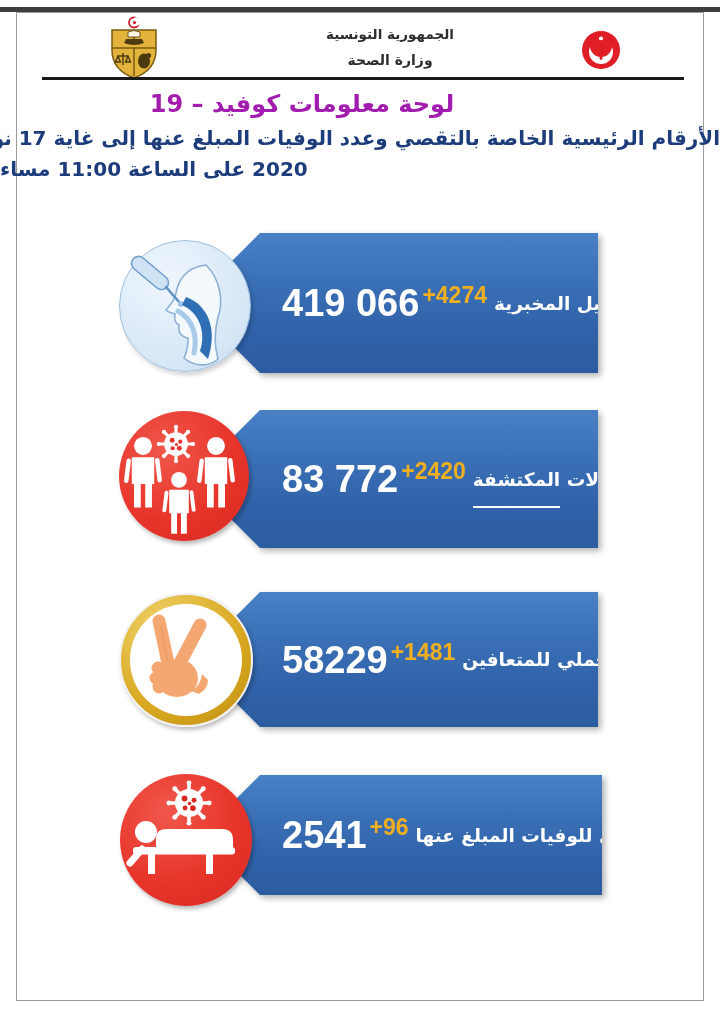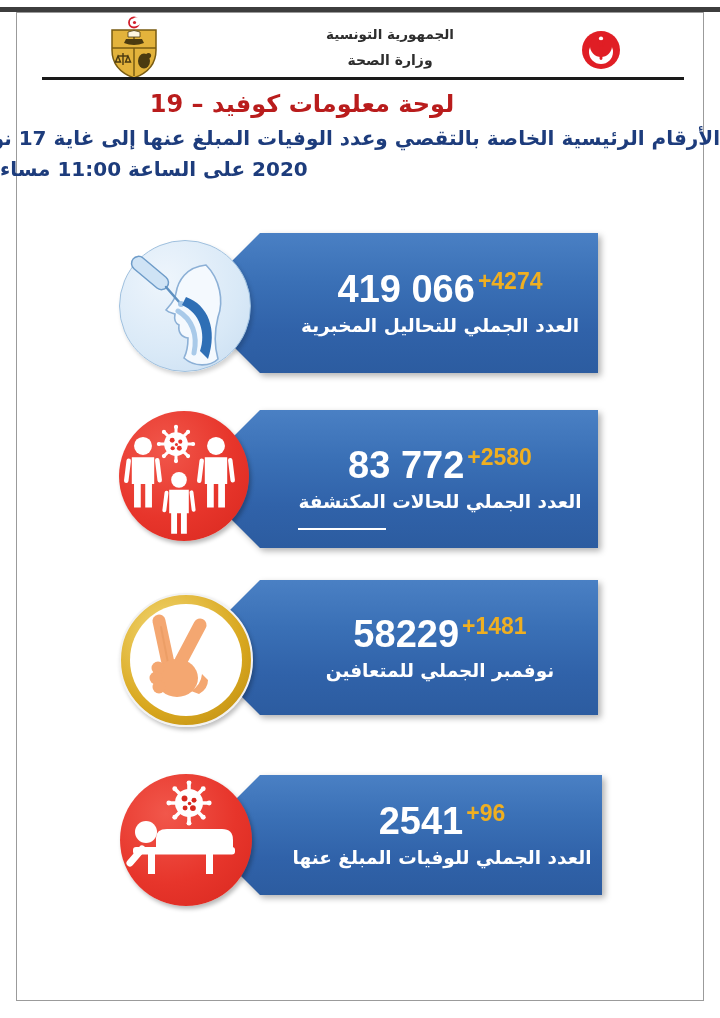--- a/index.html
+++ b/index.html
@@ -13,32 +13,32 @@
   
   .frame{left:16px;top:12px;width:686px;height:987px;border:1px solid #9b9b9b;}
   
   .header-text{left:60px;top:26px;width:660px;text-align:center;color:#2e2e2e;}
   .header-line1{font-size:13.5px;font-weight:700;}
   .header-line2{font-size:14px;font-weight:700;margin-top:10px;}
   .emblem{left:110px;top:16px;width:48px;height:66px;}
   .moh-logo{left:581px;top:30px;width:40px;height:40px;}
   .divider{left:42px;top:77px;width:642px;height:3px;background:#1a1a1a;}
   
-  .title{left:0;top:90px;width:604px;text-align:center;color:#b91c1c;font-size:24px;font-weight:700;direction:rtl;}
+  .title{left:0;top:90px;width:604px;text-align:center;color:#a21caf;font-size:24px;font-weight:700;direction:rtl;}
   .subtitle1{left:0;top:126px;width:720px;text-align:center;color:#1d3c7c;font-size:20px;font-weight:700;direction:rtl;white-space:nowrap;}
   .subtitle2{left:0;top:157px;width:720px;text-align:left;color:#1d3c7c;font-size:20px;font-weight:700;direction:rtl;}
   
   .banner-wrap{left:230px;width:368px;filter:drop-shadow(3px 3px 3px rgba(0,0,0,.3));}
   .banner{
     width:100%;height:100%;
     clip-path:polygon(30px 0, 100% 0, 100% 100%, 30px 100%, 0 calc(100% - 30px), 0 30px);
     background:linear-gradient(180deg,#4a80c4 0%,#3a70b6 35%,#3062a9 70%,#2c5ca0 100%);
   }
   .banner-content{
-    height:100%;display:flex;flex-direction:column;align-items:center;justify-content:center;
+    height:100%;display:flex;flex-direction:row;align-items:center;
     padding-left:52px;gap:7px;
   }
   .num-row{direction:ltr;color:#ffffff;font-family:"Liberation Sans","DejaVu Sans",sans-serif;
     font-size:38px;font-weight:700;line-height:1;white-space:nowrap;}
   .delta{font-size:23px;font-weight:700;color:#efaf21;position:relative;top:-13px;margin-left:3px;}
   .label{direction:rtl;color:#ffffff;font-size:18.5px;font-weight:700;text-align:center;white-space:nowrap;}
   .underlined{border-bottom:2px solid #ffffff;padding-bottom:16px;}
   
   .circle{left:119px;width:130px;height:130px;border-radius:50%;z-index:5;}
   .swab-circle{background:radial-gradient(circle at 35% 30%,#eef5fc,#d9e9f7 60%,#c8ddf1);
@@ -112,21 +112,21 @@
     <line x1="46" y1="46" x2="60" y2="62" stroke="#5e90c0" stroke-width="2.5" stroke-linecap="round"></line>
     <circle cx="61" cy="63" r="3" fill="#9fc3e6"></circle>
     <path d="M66,56 C88,64 98,88 88,118 L80,110 C86,92 80,72 62,64 Z" fill="#2f6fb5"></path>
     <path d="M58,70 C72,78 78,94 74,112" fill="none" stroke="#a9cae9" stroke-width="5" stroke-linecap="round"></path>
   </svg>
 </div>
 
 <div class="abs banner-wrap" style="top:410px;height:138px;">
   <div class="banner">
     <div class="banner-content">
-      <div class="num-row"><span>83 772</span><span class="delta">+2580</span></div>
+      <div class="num-row"><span>83 772</span><span class="delta">+2420</span></div>
       <div class="label"><span>العدد  الجملي للحالات </span><span class="underlined">المكتشفة</span></div>
     </div>
   </div>
 </div>
 <div class="abs circle red-circle" style="top:411px;">
   <svg viewBox="0 0 130 130">
     <defs>
       <g id="person-shape" fill="#ffffff">
         <circle cx="0" cy="8" r="8"></circle>
         <path d="M-10,18 L10,18 L10,42 L8,42 L8,63 L2,63 L2,42 L-2,42 L-2,63 L-8,63 L-8,42 L-10,42 Z"></path>
@@ -164,21 +164,21 @@
         </g>
       </g>
     </defs>
     <use href="#person-shape" transform="translate(24,26) scale(1.12)"></use>
     <use href="#person-shape" transform="translate(97,26) scale(1.12)"></use>
     <use href="#person-shape" transform="translate(60,61) scale(0.98)"></use>
     <use href="#virus-shape" transform="translate(57,33) scale(0.95)" style="color:#e7352b"></use>
   </svg>
 </div>
 
-<div class="abs banner-wrap" style="top:580px;height:135px;">
+<div class="abs banner-wrap" style="top:592px;height:135px;">
   <div class="banner">
     <div class="banner-content">
       <div class="num-row"><span>58229</span><span class="delta">+1481</span></div>
       <div class="label">نوفمبر الجملي للمتعافين</div>
     </div>
   </div>
 </div>
 <div class="abs circle gold-circle" style="top:593px;">
   <div class="gold-inner"></div>
   <svg viewBox="0 0 130 130">

